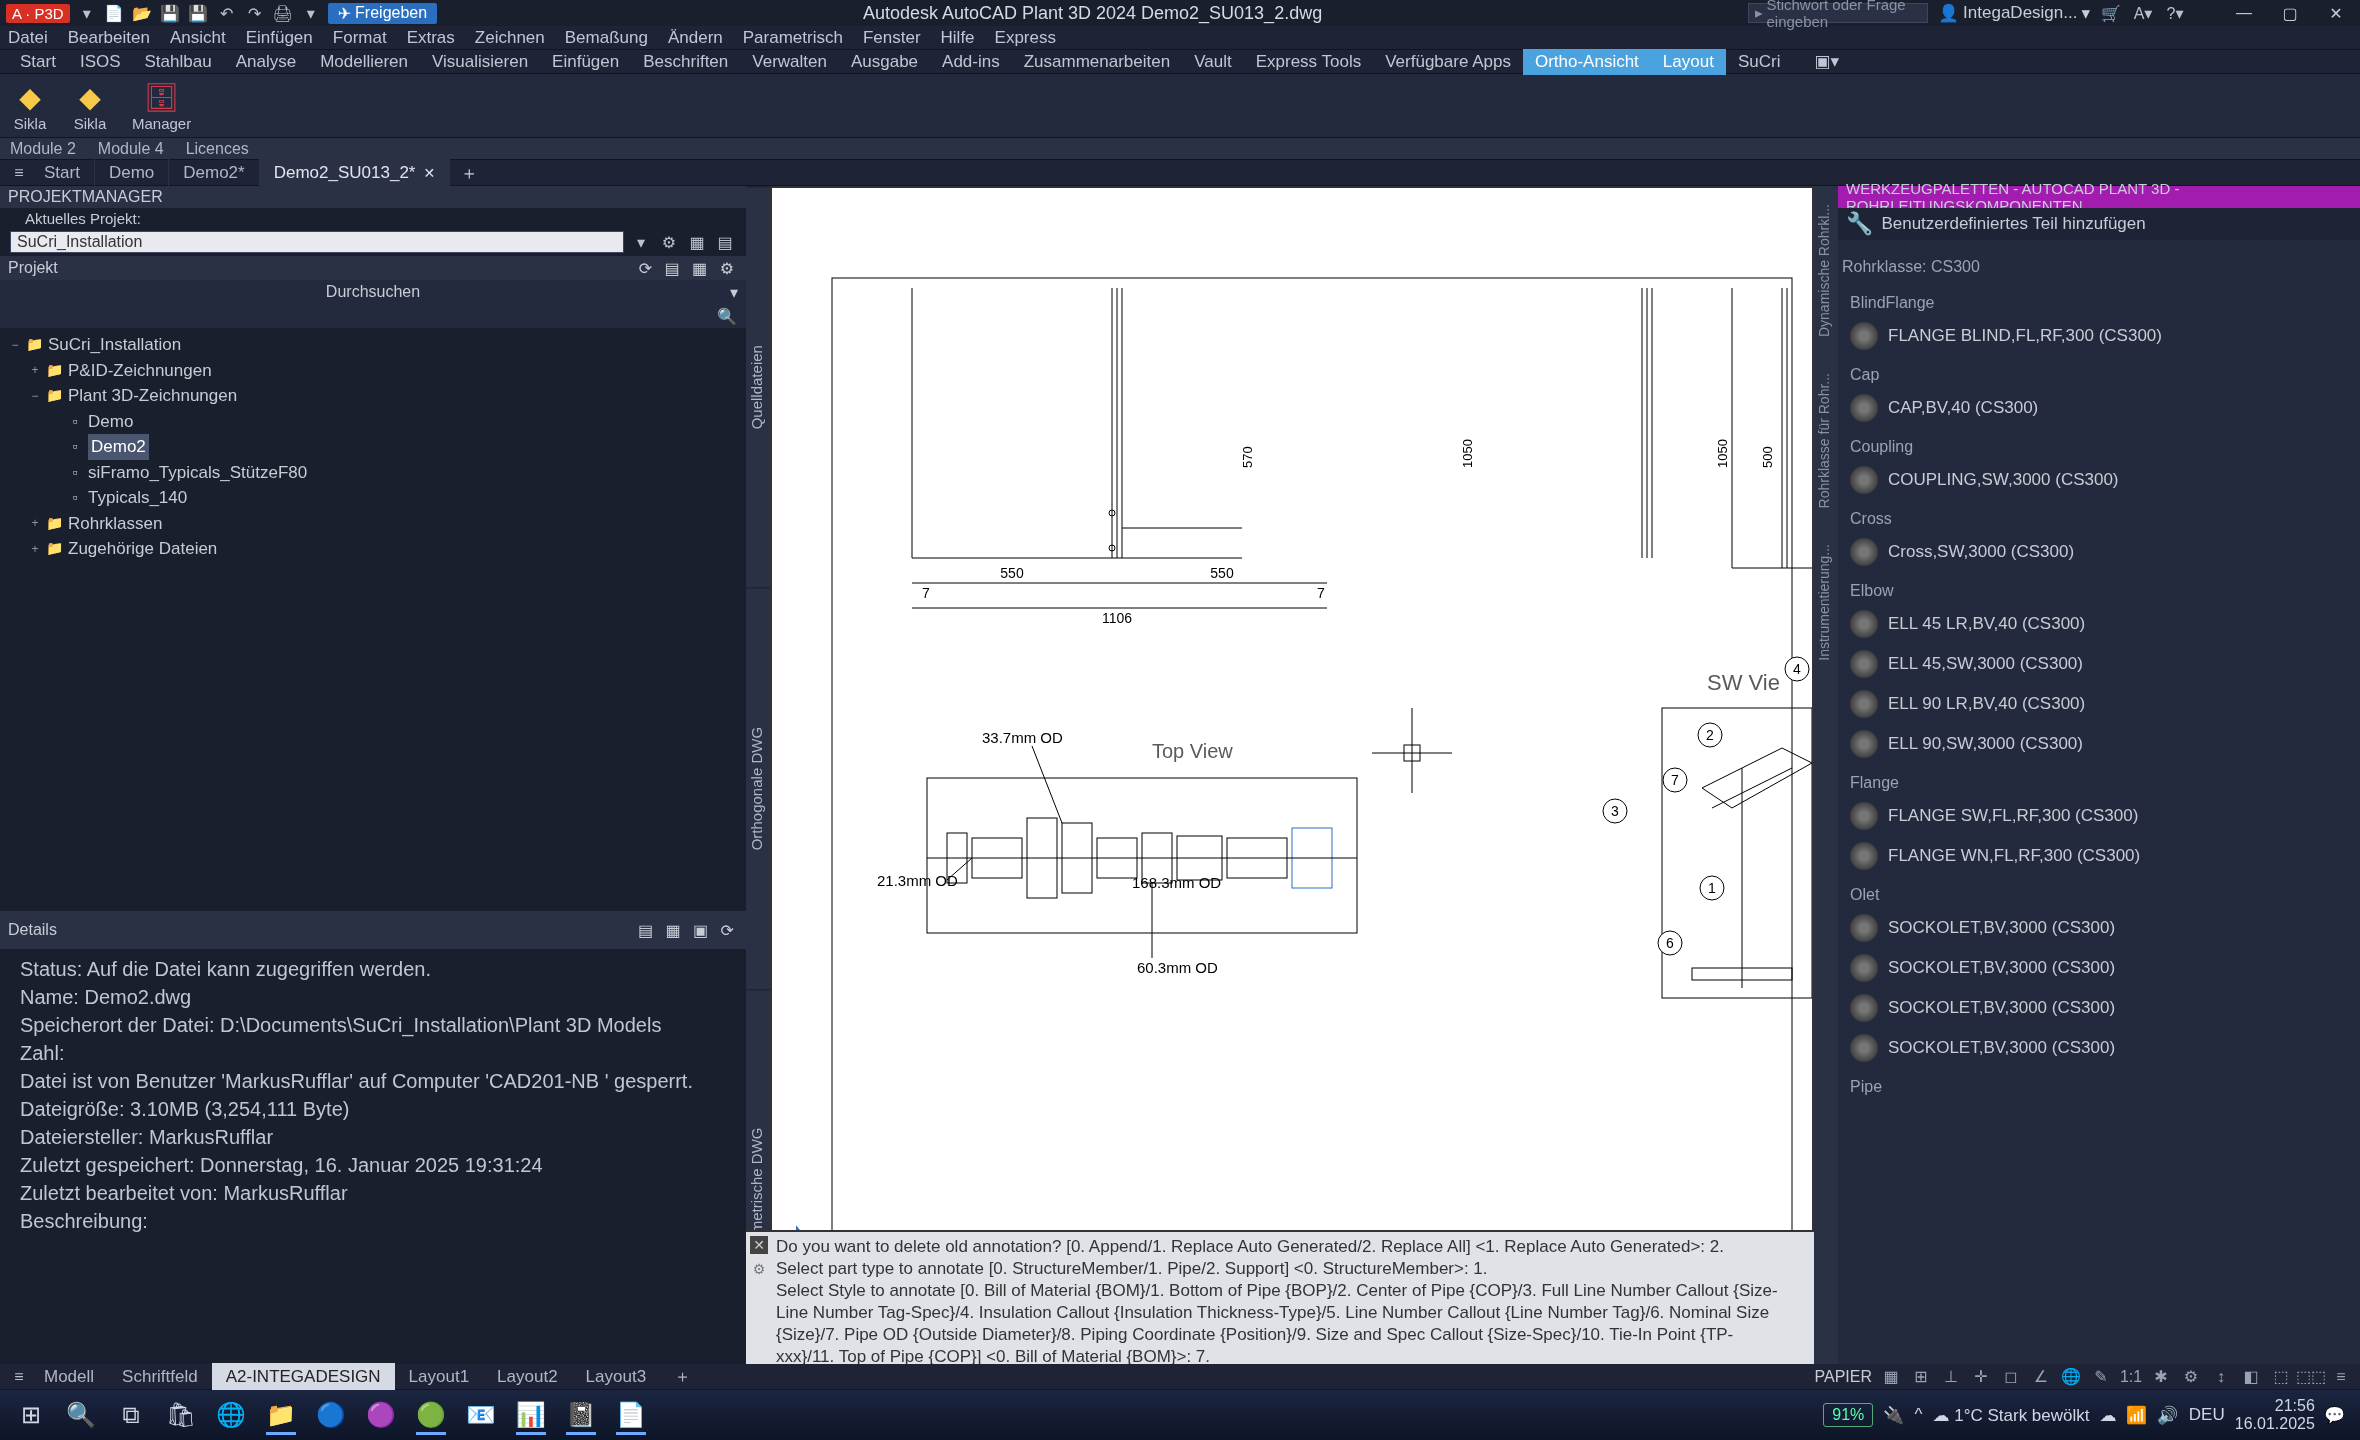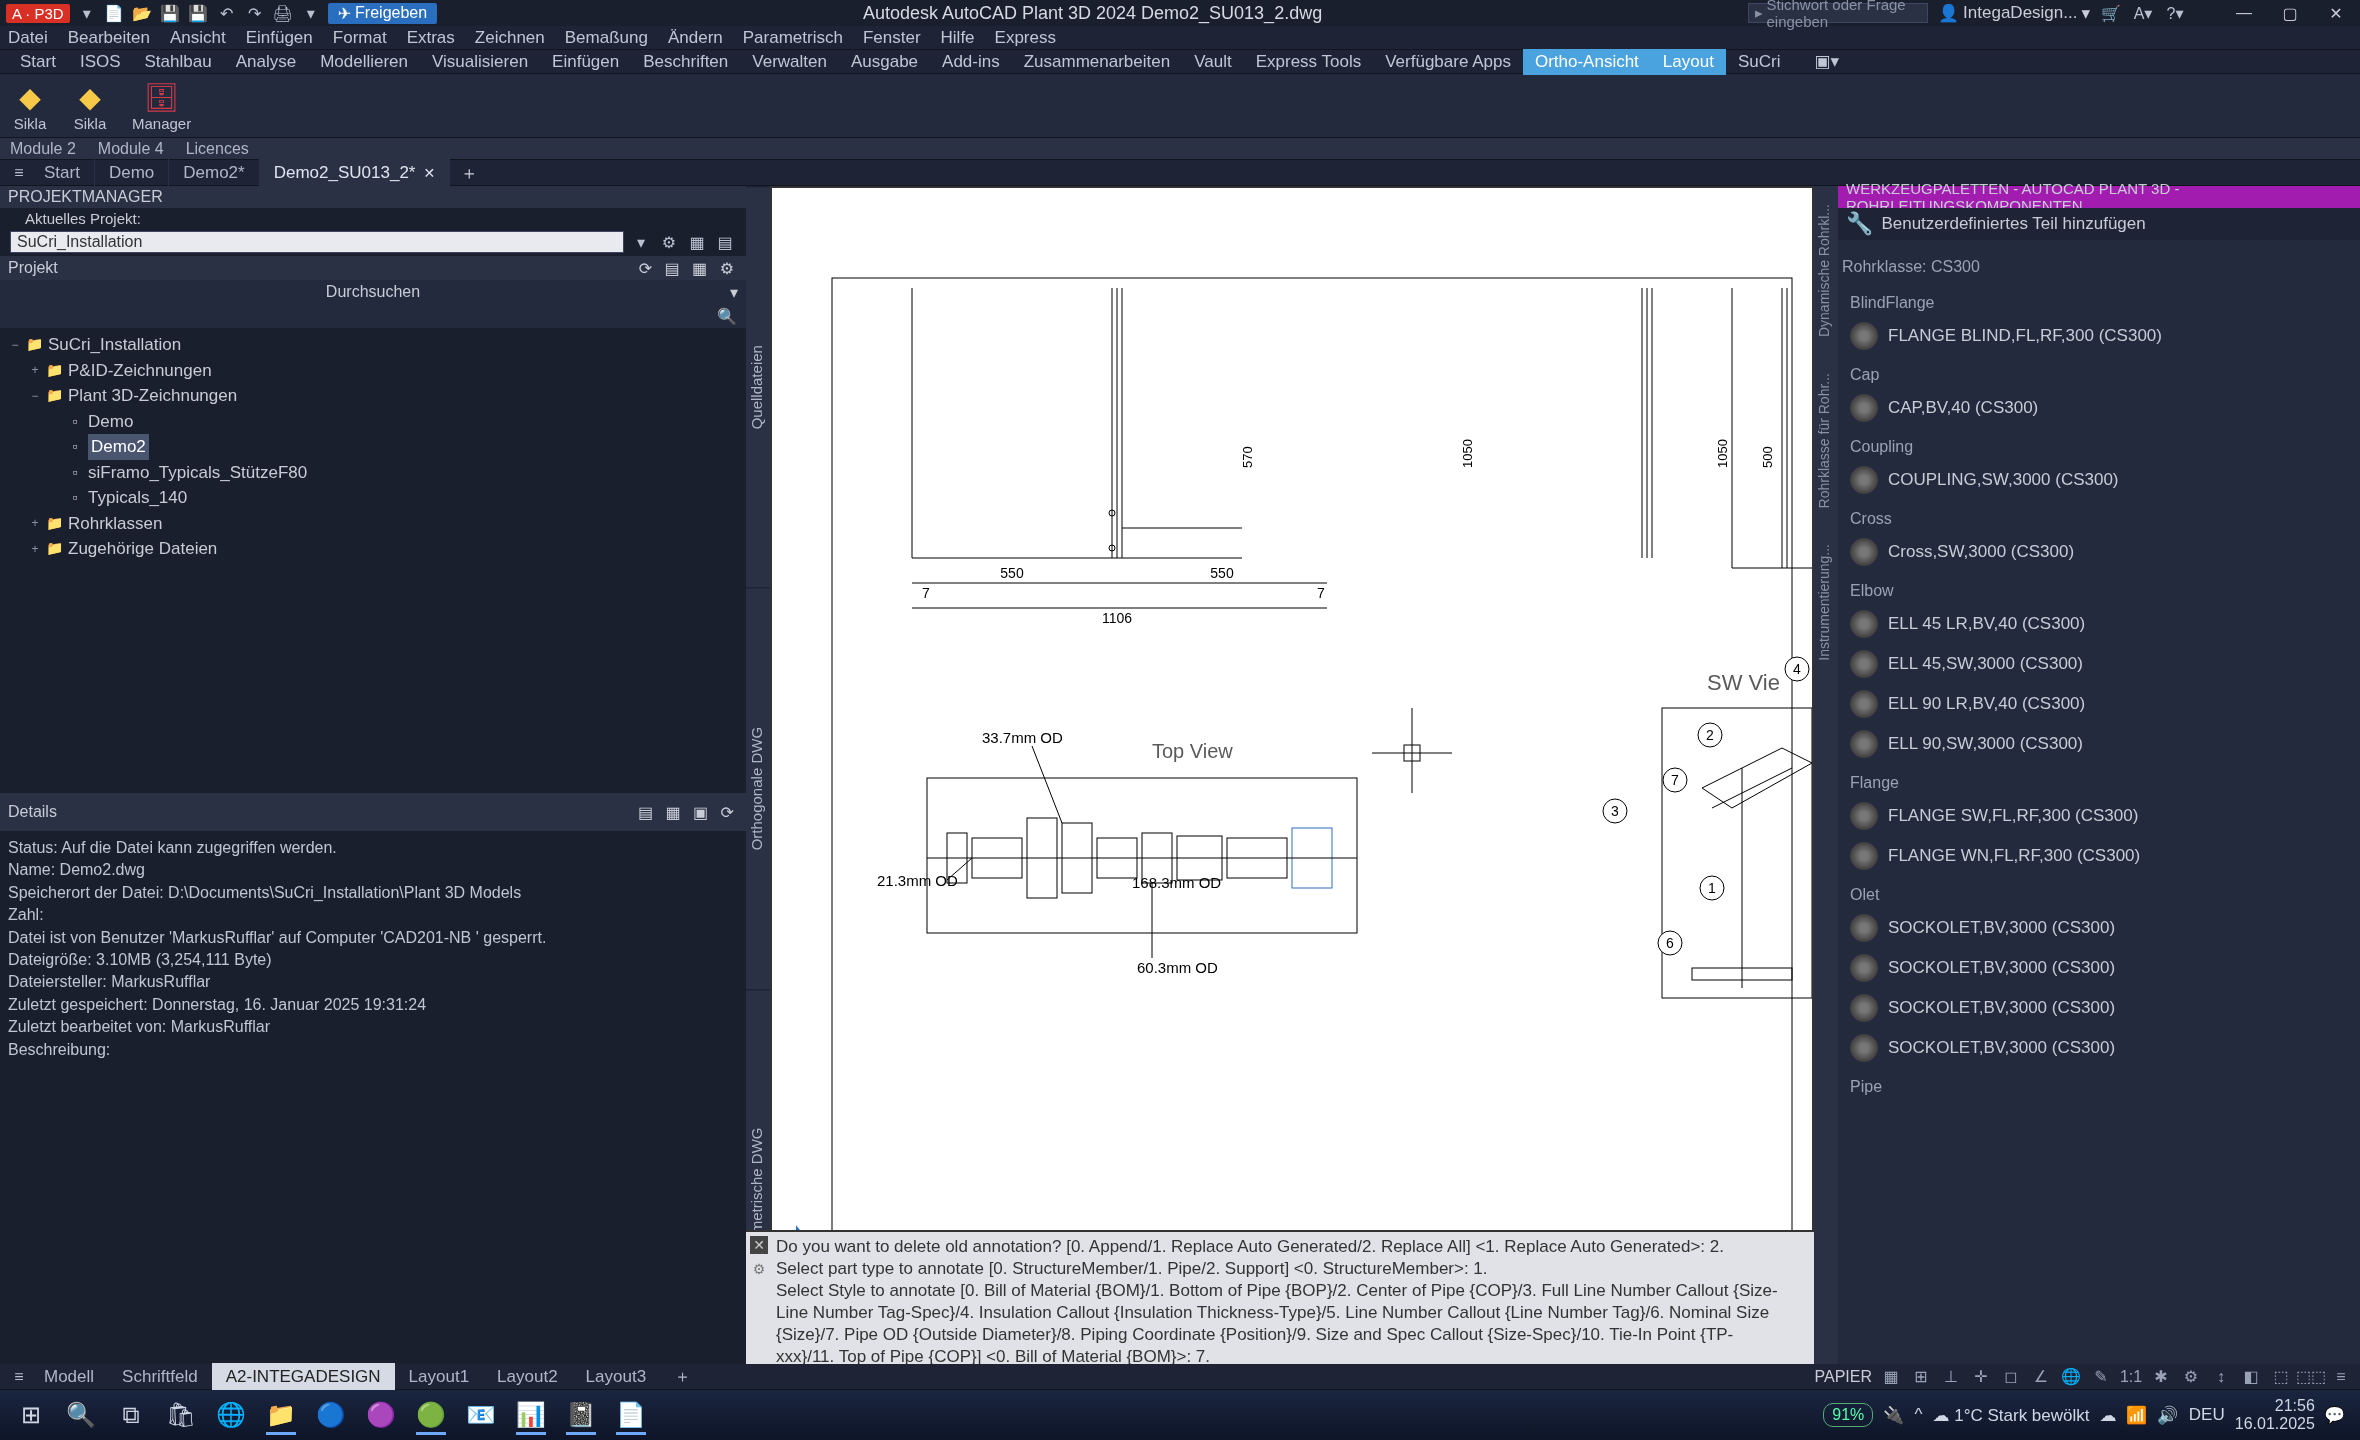--- a/index.html
+++ b/index.html
@@ -38,21 +38,21 @@
 .pm-search{height:24px;background:#242a3d;display:flex;align-items:center;justify-content:center;font-size:16px;position:relative}
 .pm-search-row2{height:24px;background:#242a3d;display:flex;align-items:center;justify-content:flex-end;padding:0 8px}
 .tree{flex:1;overflow:auto;padding:4px 8px;font-size:17px;line-height:1.5}
 .tree .node{display:flex;align-items:center;gap:4px;white-space:nowrap;cursor:pointer}
 .tree .node .exp{width:14px;text-align:center;color:#8a92a6;font-size:12px}
 .tree .indent1{padding-left:20px}
 .tree .indent2{padding-left:40px}
 .tree .sel{background:#4a5570;color:#fff;padding:0 3px}
 .tree-icon{width:18px;height:16px;display:inline-flex;align-items:center;justify-content:center;font-size:14px}
 .details-hdr{height:38px;background:#2a3145;display:flex;align-items:center;justify-content:space-between;padding:0 8px;font-size:16px}
-.details-body{flex:0 0 auto;padding:6px 8px;font-size:16px;line-height:1.4;color:#c0c6d4;height:559px;overflow:auto}
+.details-body{flex:0 0 auto;padding:6px 20px;font-size:20px;line-height:1.4;color:#c0c6d4;height:441px;overflow:auto}
 .vtabs{width:24px;background:#2a3145;display:flex;flex-direction:column}
 .vtab{flex:1;writing-mode:vertical-rl;text-align:center;padding:10px 2px;font-size:15px;color:#b0b6c8;border-bottom:1px solid #1a1f2e;cursor:pointer;transform:rotate(180deg)}
 .canvas{flex:1;background:#fff;position:relative;border:2px solid #333}
 .canvas svg{width:100%;height:100%}
 .right-panel{width:546px;background:#242a3d;display:flex}
 .rvtabs{width:24px;background:#2a3145;display:flex;flex-direction:column}
 .rvtab{writing-mode:vertical-rl;text-align:center;padding:18px 2px;font-size:14px;color:#8a92a6;cursor:pointer;transform:rotate(180deg)}
 .palette{flex:1;display:flex;flex-direction:column}
 .pal-hdr{height:22px;background:#a21caf;display:flex;align-items:center;padding:0 8px;font-size:15px}
 .pal-custom{height:32px;display:flex;align-items:center;padding:0 8px;gap:8px;font-size:17px;background:#1e2435}
@@ -68,21 +68,21 @@
 .cmdline-cfg{position:absolute;left:4px;top:28px;width:18px;height:18px;color:#777;display:flex;align-items:center;justify-content:center;font-size:14px}
 .layout-tabs{position:absolute;bottom:50px;left:0;right:0;height:26px;background:#1e2435;display:flex;align-items:center;padding:0 8px;gap:0;font-size:17px}
 .layout-tabs .ltab{padding:4px 14px;color:#b0b6c8;cursor:pointer}
 .layout-tabs .ltab.active{background:#d6dae4;color:#222}
 .layout-tabs .right{margin-left:auto;display:flex;align-items:center;gap:8px;font-size:16px}
 .status-icon{width:22px;height:22px;display:flex;align-items:center;justify-content:center;cursor:pointer;color:#9aa2b6}
 .taskbar{position:absolute;bottom:0;left:0;right:0;height:50px;background:linear-gradient(180deg,#1a2540,#0e1528);display:flex;align-items:center;padding:0 6px}
 .taskbar .tb-btn{width:50px;height:44px;display:flex;align-items:center;justify-content:center;cursor:pointer;color:#cfd6e4;font-size:24px;position:relative}
 .taskbar .tb-btn.active::after{content:"";position:absolute;bottom:2px;left:10px;right:10px;height:3px;background:#6fa8ff}
 .taskbar .tray{margin-left:auto;display:flex;align-items:center;gap:10px;color:#cfd6e4;font-size:17px;padding-right:8px}
-.battery{padding:2px 8px;border:1px solid #5a7;border-radius:10px;font-size:16px;color:#5fa}
+.battery{padding:2px 8px;border:1px solid #5a7;border-radius:3px;font-size:16px;color:#5fa}
 .clock{text-align:right;font-size:16px;line-height:1.15}
 .menubar,.ribbon-tabs,.file-tabs,.layout-tabs{border-bottom:1px solid #111520}
 </style>
 </head>
 <body>
 
 <div class="titlebar">
   <div class="left">
     <span class="app-badge">A · P3D</span>
     <span class="qat-icon">▾</span>

